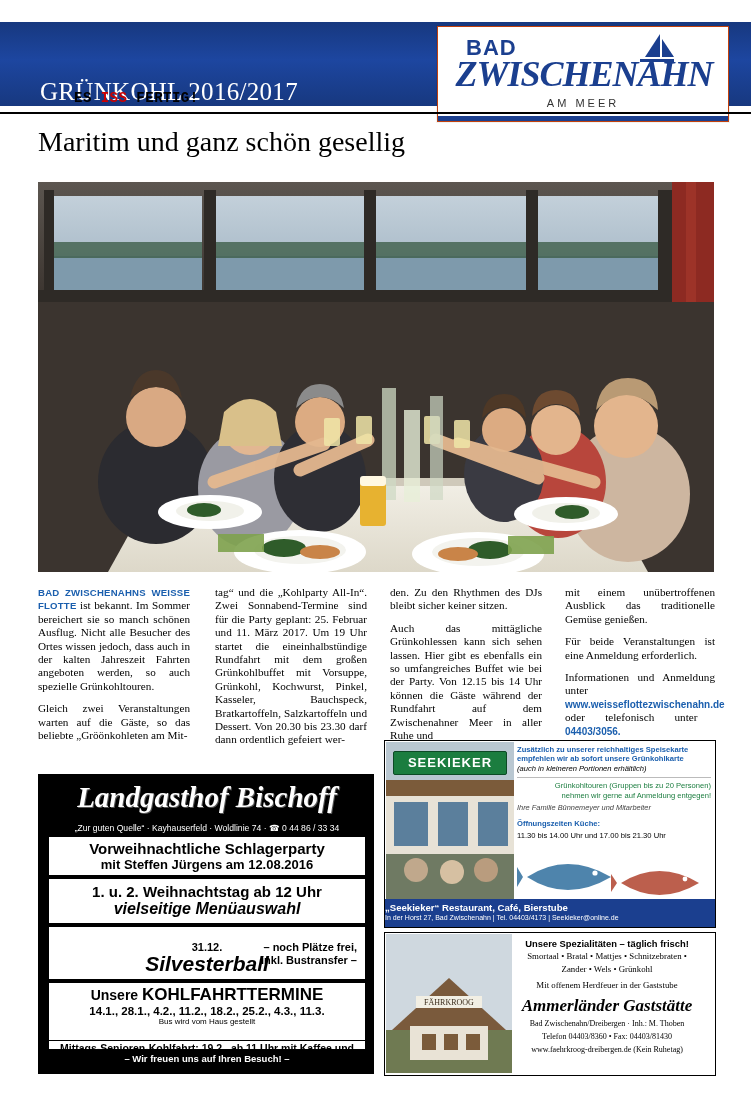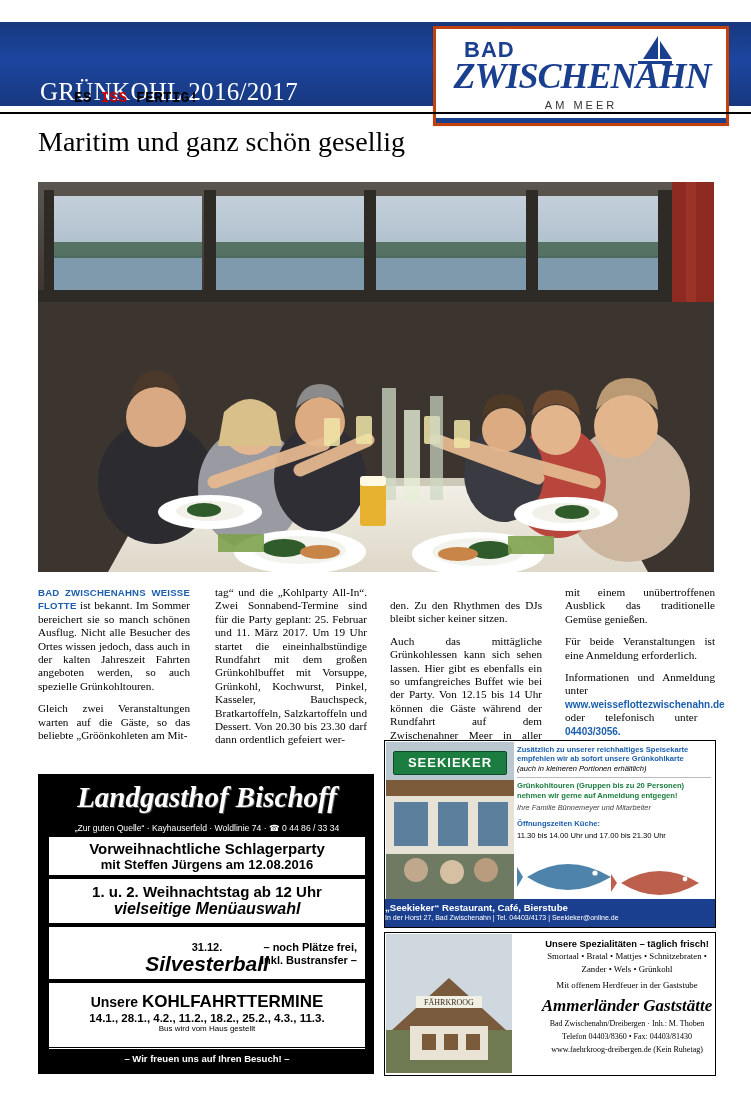--- a/index.html
+++ b/index.html
@@ -24,21 +24,21 @@
     font-size:25px;color:#ffffff;letter-spacing:.3px;
   }
   .mast-sub{
     position:absolute;left:74px;top:90px;
     font-family:Liberation Mono, monospace;
     font-weight:bold;font-size:14px;letter-spacing:.5px;color:#000;
   }
   .mast-sub .red{color:#cc0000;}
   .logo-box{
     position:absolute;right:22px;top:4px;width:290px;height:94px;
-    background:#ffffff;border:3px solid #c2410c;
+    background:#ffffff;border:1px solid #c2410c;
     box-shadow:0 0 0 1px rgba(0,0,0,.05);
     overflow:hidden;
   }
   .logo-bad{
     position:absolute;left:28px;top:8px;
     font-family:"Liberation Sans", sans-serif;
     font-weight:bold;font-size:22px;color:#1b3f8f;letter-spacing:1px;
   }
   .logo-main{
     position:absolute;left:6px;top:26px;width:280px;
@@ -69,21 +69,21 @@
   .photo svg{display:block;}
 
   
   .cols{position:absolute;left:38px;top:586px;width:676px;}
   .col{position:absolute;top:0;width:152px;
     font-family:"Liberation Serif", serif;
     font-size:11.2px;line-height:13.4px;text-align:justify;}
   .col p{margin:0 0 9px 0;}
   .c1{left:0;}
   .c2{left:177px;}
-  .c3{left:352px;margin-top:13px;}
+  .c3{left:352px;}
   .c4{left:527px;width:150px;}
   .lead{font-family:"Liberation Sans", sans-serif;font-weight:bold;font-size:9.6px;color:#1b5fae;letter-spacing:.2px;}
   .bluebold{font-family:"Liberation Sans", sans-serif;font-weight:bold;font-size:10px;color:#1b5fae;}
 
   
   .ad-bischoff{
     position:absolute;left:38px;top:774px;width:336px;height:300px;
     background:#000;color:#fff;overflow:hidden;
   }
   .ad-bischoff .inner{position:absolute;left:4px;top:4px;width:328px;height:292px;border:1px solid #000;background:#000;}
@@ -105,21 +105,21 @@
   .bi-b1 .l1{font-weight:bold;font-size:15px;margin-top:3px;}
   .bi-b1 .l2{font-weight:bold;font-size:13px;}
   .bi-b2{top:100px;height:44px;}
   .bi-b2 .l1{font-weight:bold;font-size:15px;margin-top:4px;}
   .bi-b2 .l2{font-weight:bold;font-style:italic;font-size:16px;}
   .bi-b3{top:148px;height:52px;}
   .bi-b3 .date{font-weight:bold;font-size:11px;margin-top:14px;}
   .bi-b3 .sb{font-weight:bold;font-style:italic;font-size:21px;line-height:22px;}
   .bi-b3 .rt{position:absolute;right:8px;top:14px;width:128px;font-size:11px;font-weight:bold;line-height:13px;text-align:right;}
   .bi-b4{top:204px;height:66px;}
-  .bi-b4 .l1{font-weight:bold;font-size:14px;margin-top:9px;}
+  .bi-b4 .l1{font-weight:bold;font-size:14px;margin-top:2px;}
   .bi-b4 .l1 b{font-size:17px;}
   .bi-b4 .l2{font-weight:bold;font-size:11.5px;}
   .bi-b4 .l3{font-size:8px;}
   .bi-b4 .l4{font-weight:bold;font-size:10.5px;border-top:1px solid #000;margin-top:14px;padding-top:1px;}
   .bi-foot{
     position:absolute;left:0;top:274px;width:328px;text-align:center;
     font-family:"Liberation Sans", sans-serif;font-weight:bold;font-size:9.5px;color:#fff;
   }
 
   
@@ -130,37 +130,37 @@
   .seek-photo{position:absolute;left:1px;top:1px;width:128px;height:160px;overflow:hidden;background:#9fb4c6;}
   .seek-sign{
     position:absolute;left:8px;top:10px;width:112px;height:22px;background:#1b7d3f;border:1px solid #0c4a25;
     border-radius:2px;text-align:center;color:#fff;
     font-family:"Liberation Sans", sans-serif;font-weight:bold;font-size:13px;line-height:22px;letter-spacing:1px;
   }
   .seek-right{position:absolute;left:132px;top:4px;width:194px;}
   .seek-t1{font-family:"Liberation Sans", sans-serif;font-size:7.6px;line-height:9.4px;color:#1b5fae;font-weight:bold;}
   .seek-t1 .blk{color:#000;font-weight:normal;font-style:italic;}
   .seek-hr{border-top:1px solid #bbb;margin:4px 0 3px;}
-  .seek-t2{font-family:"Liberation Sans", sans-serif;font-size:7.6px;line-height:9.4px;color:#1b7d3f;font-weight:bold;}
+  .seek-t2{font-family:"Liberation Sans", sans-serif;font-size:7.6px;line-height:9.4px;color:#1b7d3f;font-weight:normal;text-align:right;}
   .seek-t3{font-family:"Liberation Sans", sans-serif;font-size:7.4px;line-height:9.2px;color:#444;font-style:italic;margin-top:3px;}
   .seek-open{position:absolute;left:132px;top:78px;width:194px;
     font-family:"Liberation Sans", sans-serif;font-size:7.6px;line-height:10px;color:#1b5fae;font-weight:bold;}
   .seek-open span{color:#000;font-weight:normal;display:block;margin-top:2px;}
   .seek-fish{position:absolute;left:132px;top:108px;width:196px;height:50px;}
   .seek-bar{position:absolute;left:0;bottom:0;width:330px;height:28px;background:#1b3f8f;color:#fff;text-align:left;}
   .seek-bar .b1{font-family:"Liberation Sans", sans-serif;font-weight:bold;font-size:9.6px;margin-top:3px;}
   .seek-bar .b2{font-family:"Liberation Sans", sans-serif;font-size:7px;margin-top:1px;}
 
   
   .ad-amm{
     position:absolute;left:384px;top:932px;width:330px;height:142px;
     border:1px solid #000;background:#fff;overflow:hidden;
   }
   .amm-photo{position:absolute;left:1px;top:1px;width:126px;height:139px;overflow:hidden;background:#8fa27f;}
-  .amm-right{position:absolute;left:144px;top:5px;width:196px;text-align:center;}
+  .amm-right{position:absolute;left:124px;top:5px;width:196px;text-align:center;}
   .amm-h{font-family:"Liberation Sans", sans-serif;font-weight:bold;font-size:9.4px;}
   .amm-l{font-family:"Liberation Serif", serif;font-size:8.8px;line-height:11px;margin-top:2px;}
   .amm-l2{font-family:"Liberation Serif", serif;font-size:8.8px;line-height:11px;margin-top:5px;}
   .amm-name{font-family:"Liberation Serif", serif;font-style:italic;font-weight:bold;font-size:17px;margin-top:5px;}
   .amm-addr{font-family:"Liberation Serif", serif;font-size:8px;line-height:10px;margin-top:3px;}
 </style>
 </head>
 <body>
 
 <div class="page">

